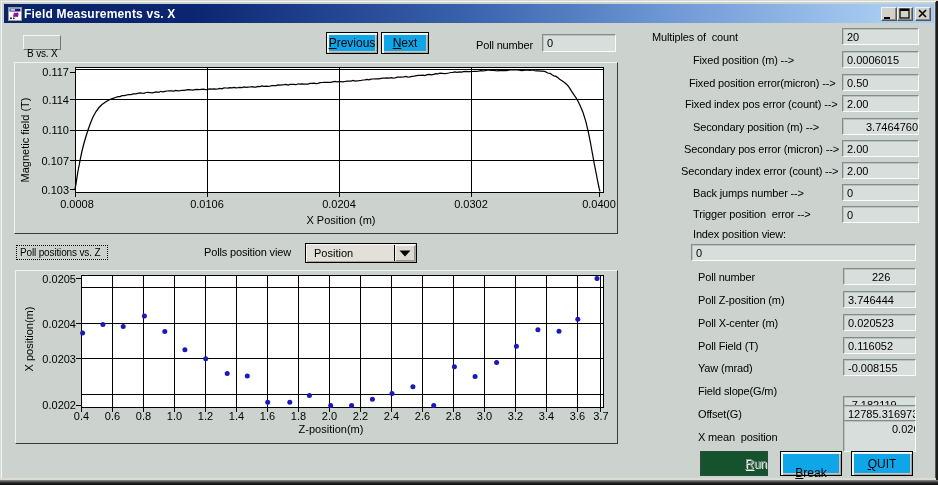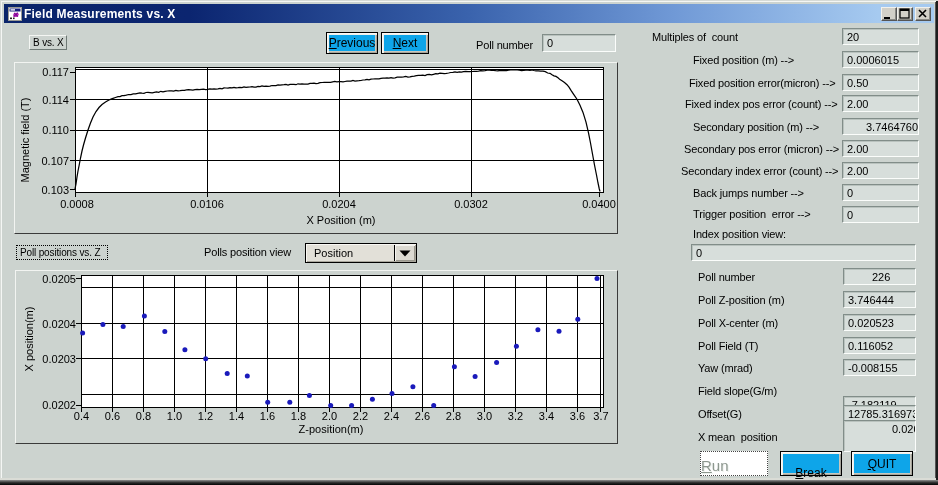--- a/index.html
+++ b/index.html
@@ -72,21 +72,21 @@
           <rect x="2" y="1" width="9" height="2" fill="#000"></rect>
         </svg>
       </div>
   <div class="tbtn" id="btncls">
         <svg width="14" height="12" viewBox="0 0 14 12">
           <path d="M3 2 L10 9 M10 2 L3 9" stroke="#000" stroke-width="1.6"></path>
         </svg>
       </div>
 </div>
 
-<div class="t" style="left:23px;top:35px;width:38px;height:15px;background:#ccd3cf;border:1px solid;border-color:#f4f6f3 #6e7975 #6e7975 #f4f6f3;padding:1px 0 0 3px;font-size:10px;margin-left:6px;">B vs. X</div>
+<div class="t" style="left:23px;top:35px;width:38px;height:15px;background:#ccd3cf;border:1px solid;border-color:#f4f6f3 #6e7975 #6e7975 #f4f6f3;padding:12px 0 0 3px;font-size:10px;">B vs. X</div>
 
 <div class="btn" style="left:326px;top:32px;width:52px;height:22px;padding-top:3px;"><span><u>P</u>revious</span></div>
 <div class="btn" style="left:381px;top:32px;width:48px;height:22px;padding-top:3px;"><span><u>N</u>ext</span></div>
 
 <div class="t" style="left:476px;top:39px;">Poll number</div>
 <div class="ind" style="left:542px;top:34px;width:74px;height:18px;">0</div>
 
 <div class="panel" style="left:14px;top:62px;width:604px;height:172px;"></div>
 <svg style="position:absolute;left:14px;top:62px;" width="604" height="172" viewBox="0 0 604 172">
   <rect x="61" y="5" width="528" height="125" fill="#ffffff" stroke="#000" stroke-width="1" shape-rendering="crispEdges"></rect>
@@ -283,17 +283,17 @@
       <div class="t" style="left:698px;top:362px;">Yaw (mrad)</div>
       <div class="ind" style="left:843px;top:359px;width:73px;height:17px;">-0.008155</div>
       <div class="t" style="left:698px;top:385px;">Field slope(G/m)</div>
       <div class="ind" style="left:843px;top:396px;width:73px;height:17px;">-7.182119</div>
       <div class="t" style="left:698px;top:408px;">Offset(G)</div>
       <div class="ind" style="left:843px;top:405px;width:73px;height:17px;">12785.316973</div>
       <div class="t" style="left:698px;top:431px;">X mean &nbsp;position</div>
       <div class="ind" style="left:843px;top:420px;width:73px;height:32px;padding-left:48px;">0.020281</div>
     </div>
 
-<div style="position:absolute;left:700px;top:451px;width:68px;height:25px;border:1px dotted #444;background:#ffffff;text-align:left;padding-top:5px;font-size:15px;color:#8d978f;text-shadow:1px 1px 0 #eef2ee;"><u>R</u>un</div>
+<div style="position:absolute;left:700px;top:451px;width:68px;height:25px;border:1px dotted #444;background:#14532d;text-align:right;padding-top:5px;font-size:12px;color:#8d978f;text-shadow:1px 1px 0 #eef2ee;"><u>R</u>un</div>
 <div class="btn" style="left:780px;top:451px;width:62px;height:25px;padding-top:14px;"><span><u>B</u>reak</span></div>
 <div class="btn" style="left:851px;top:451px;width:62px;height:25px;padding-top:5px;"><span><u>Q</u>UIT</span></div>
 
 </div>
 
 </body></html>

